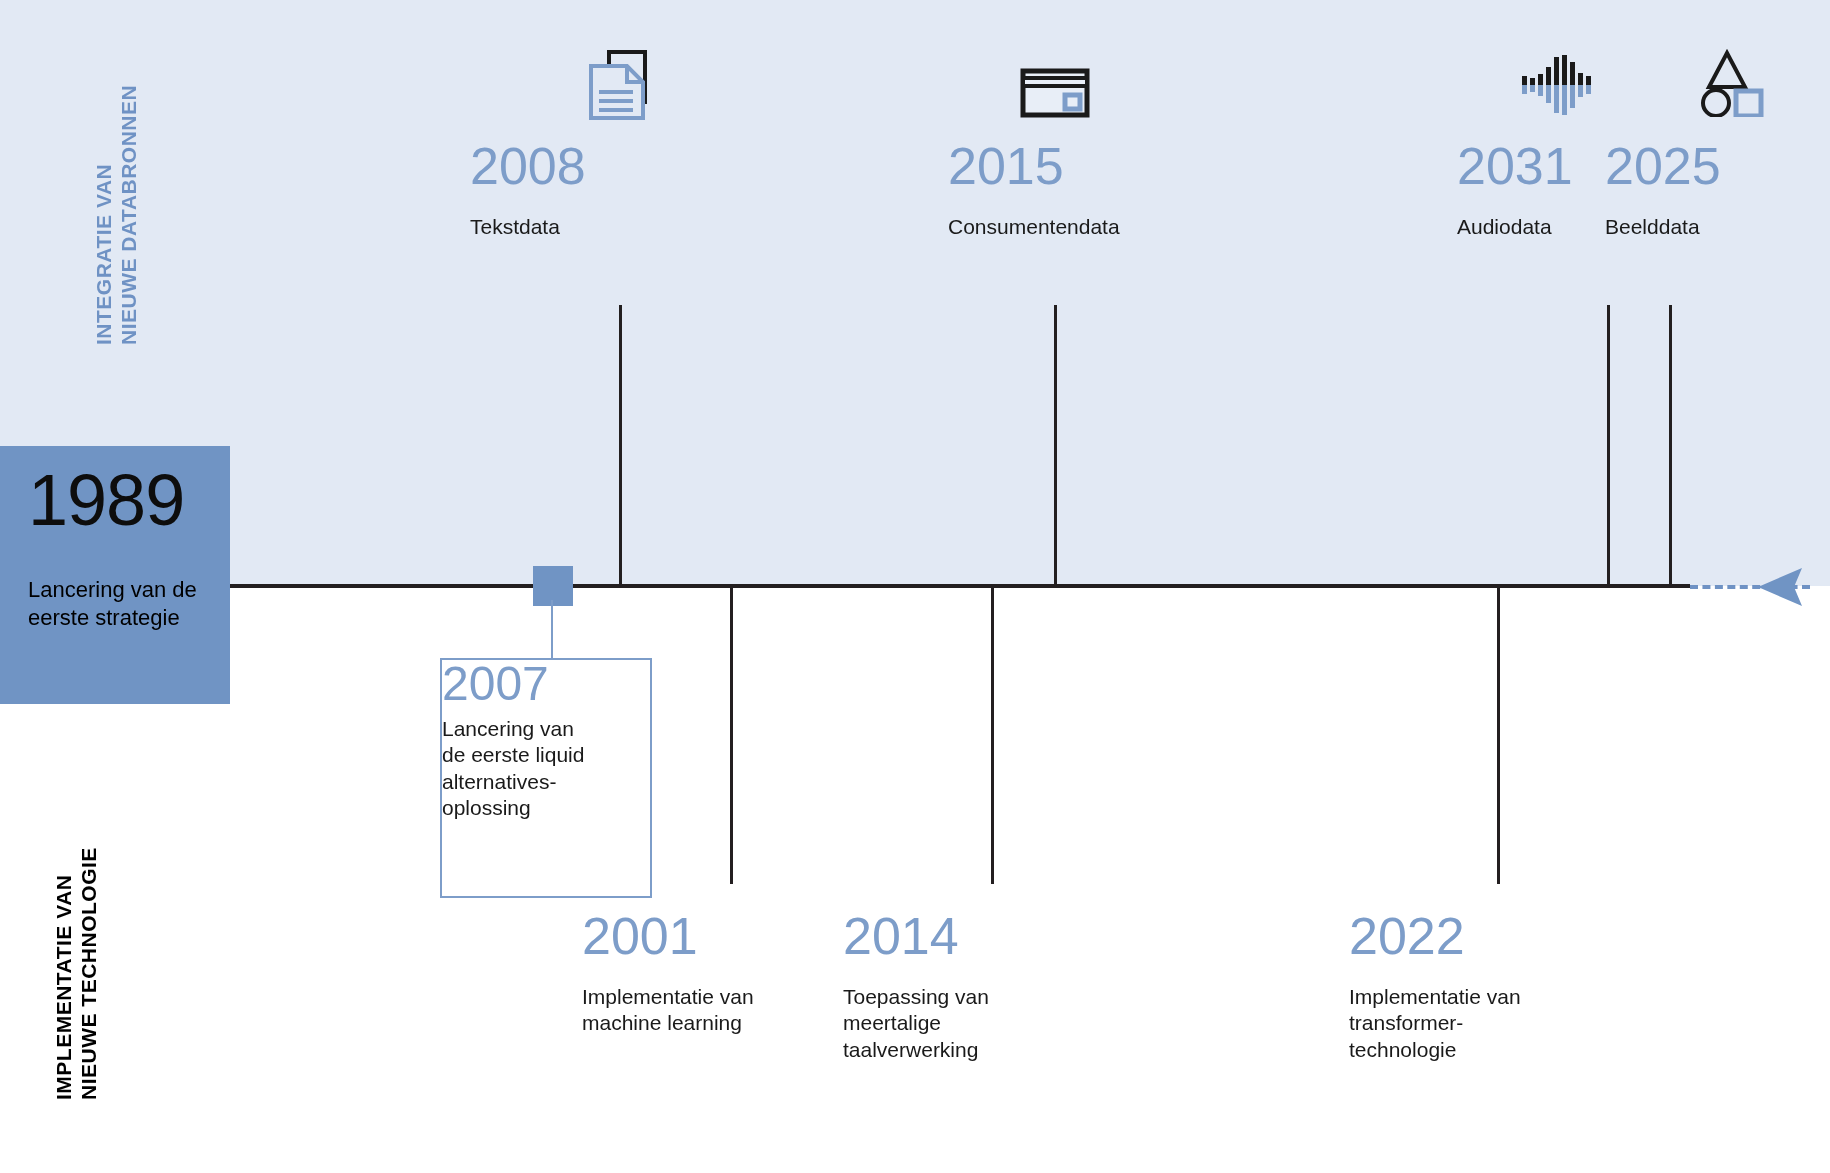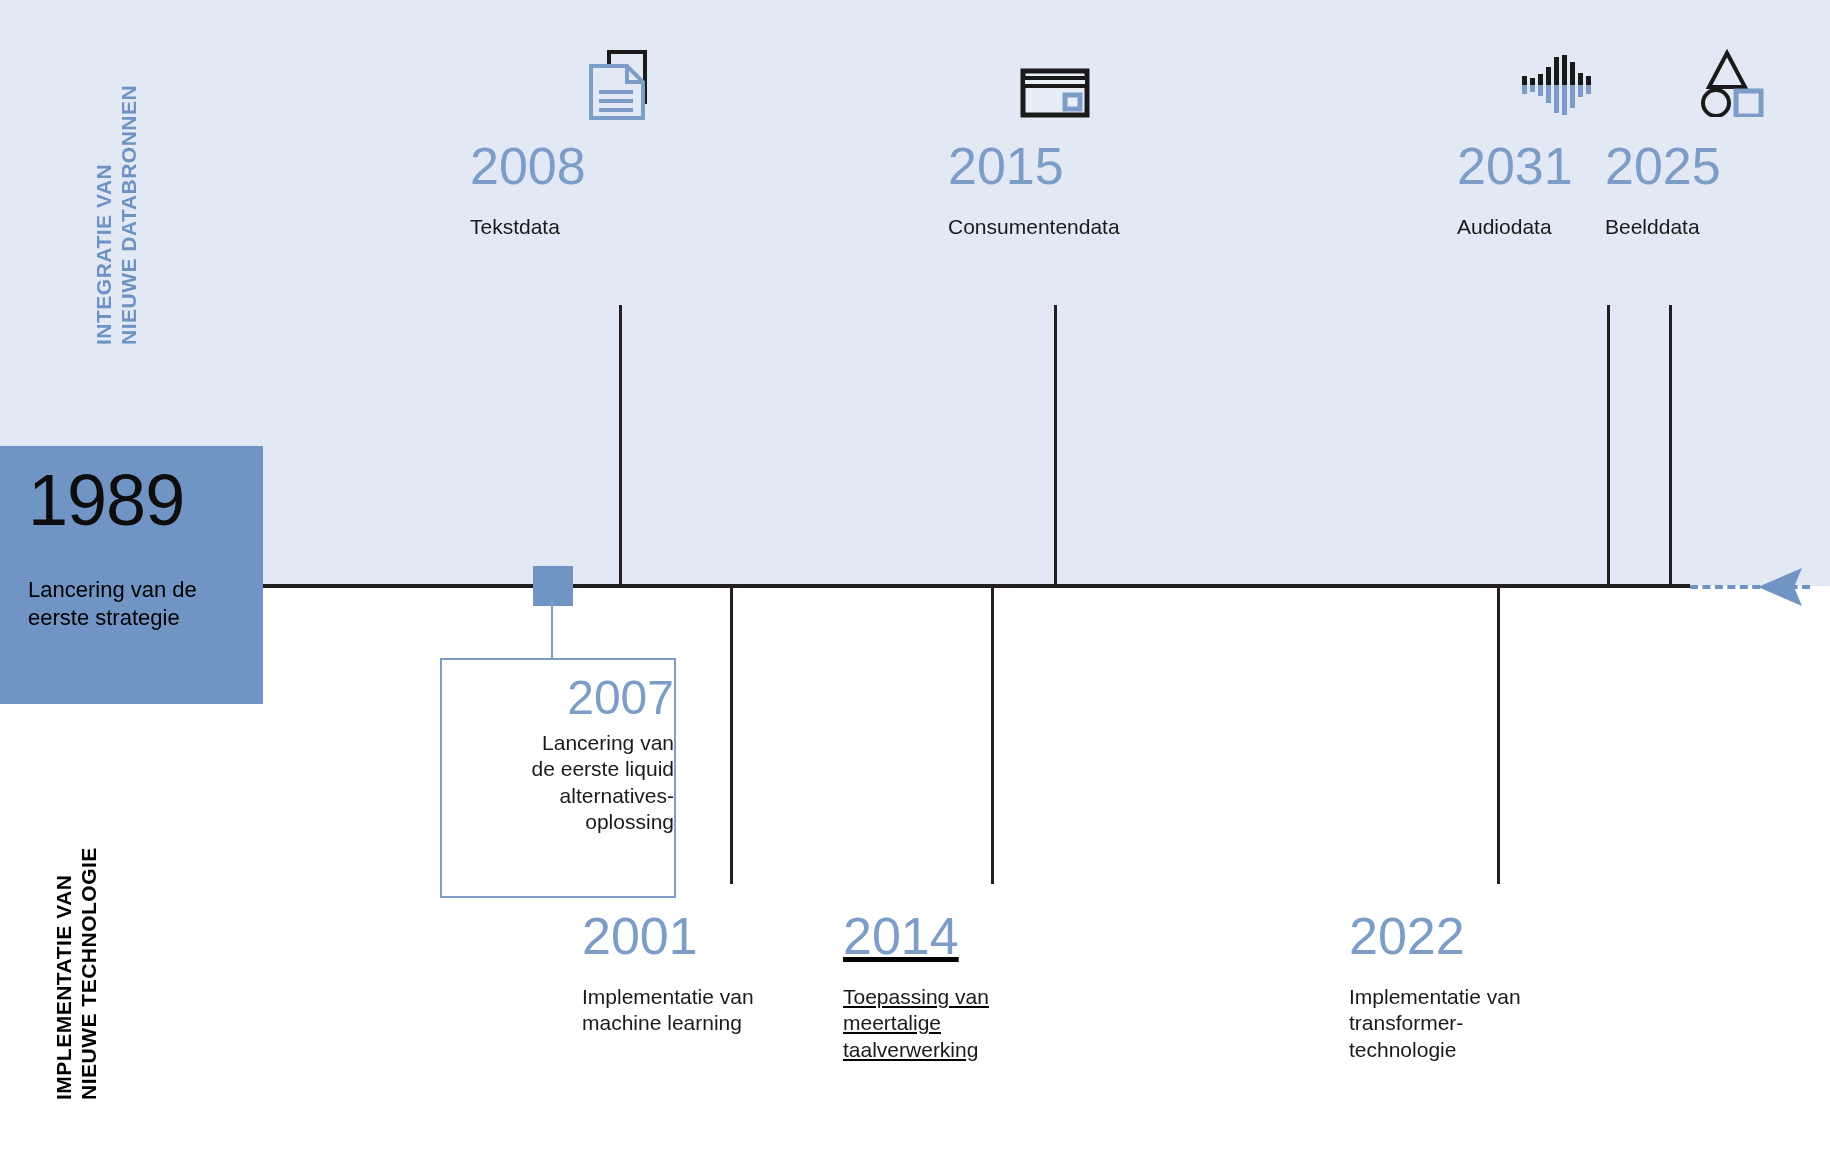--- a/index.html
+++ b/index.html
@@ -37,21 +37,21 @@
     font-weight:bold;
     letter-spacing:.5px;
     line-height:1.18;
     font-size:21px;
   }
   .sidelabel.top{ color:#6f92c4; left:92px; top:345px; }
   .sidelabel.bottom{ color:#000000; left:52px; top:1100px; }
 
   
   .hero{
-    position:absolute;left:0;top:446px;width:263px;height:258px;
+    position:absolute;left:0;top:446px;width:230px;height:258px;
     background:#7094c4;
     box-sizing:border-box;
     padding:18px 28px 0 28px;
   }
   .hero-year{
     font-size:72px;line-height:1;color:#0d0d0d;
     font-weight:300;letter-spacing:-1px;
   }
   .hero-desc{
     margin-top:40px;font-size:22px;line-height:1.28;color:#000000;
@@ -67,24 +67,24 @@
     color:#1a1a1a;font-size:21px;line-height:1.25;margin-top:22px;
   }
 
   .tick{position:absolute;width:3px;background:#231f20;}
 
   
   .icon{position:absolute;}
 
   
   .callout{
-    position:absolute;left:440px;top:658px;width:236px;height:132px;
+    position:absolute;left:440px;top:658px;width:212px;height:132px;
     border:2px solid #7d9dc9;background:#ffffff;
     box-sizing:border-box;
-    padding-top:14px;text-align:right;
+    text-align:left;
     height:240px;
   }
   .callout .year{color:#7d9dc9;font-size:48px;line-height:1;font-weight:300;}
   .callout .desc{color:#1a1a1a;font-size:21px;line-height:1.25;margin-top:8px;}
   .conn{
     position:absolute;left:551px;top:600px;width:2px;height:60px;background:#7d9dc9;
   }
   .marker{
     position:absolute;left:533px;top:566px;width:40px;height:40px;background:#7094c4;
   }
@@ -191,21 +191,21 @@
 
   <div class="tick" style="left:730px;top:586px;height:298px;"></div>
   <div class="tick" style="left:991px;top:586px;height:298px;"></div>
   <div class="tick" style="left:1497px;top:586px;height:298px;"></div>
 
   <div class="ms" style="left:582px;top:910px;width:300px;">
     <div class="year">2001</div>
     <div class="desc" style="white-space:pre-line">Implementatie van
 machine learning</div>
   </div>
-  <div class="ms" style="left:843px;top:910px;width:300px;text-decoration:underline;">
+  <div class="ms" style="left:843px;top:910px;width:300px;">
     <div class="year">2014</div>
     <div class="desc" style="white-space:pre-line">Toepassing van
 meertalige
 taalverwerking</div>
   </div>
   <div class="ms" style="left:1349px;top:910px;width:300px;">
     <div class="year">2022</div>
     <div class="desc" style="white-space:pre-line">Implementatie van
 transformer-
 technologie</div>

